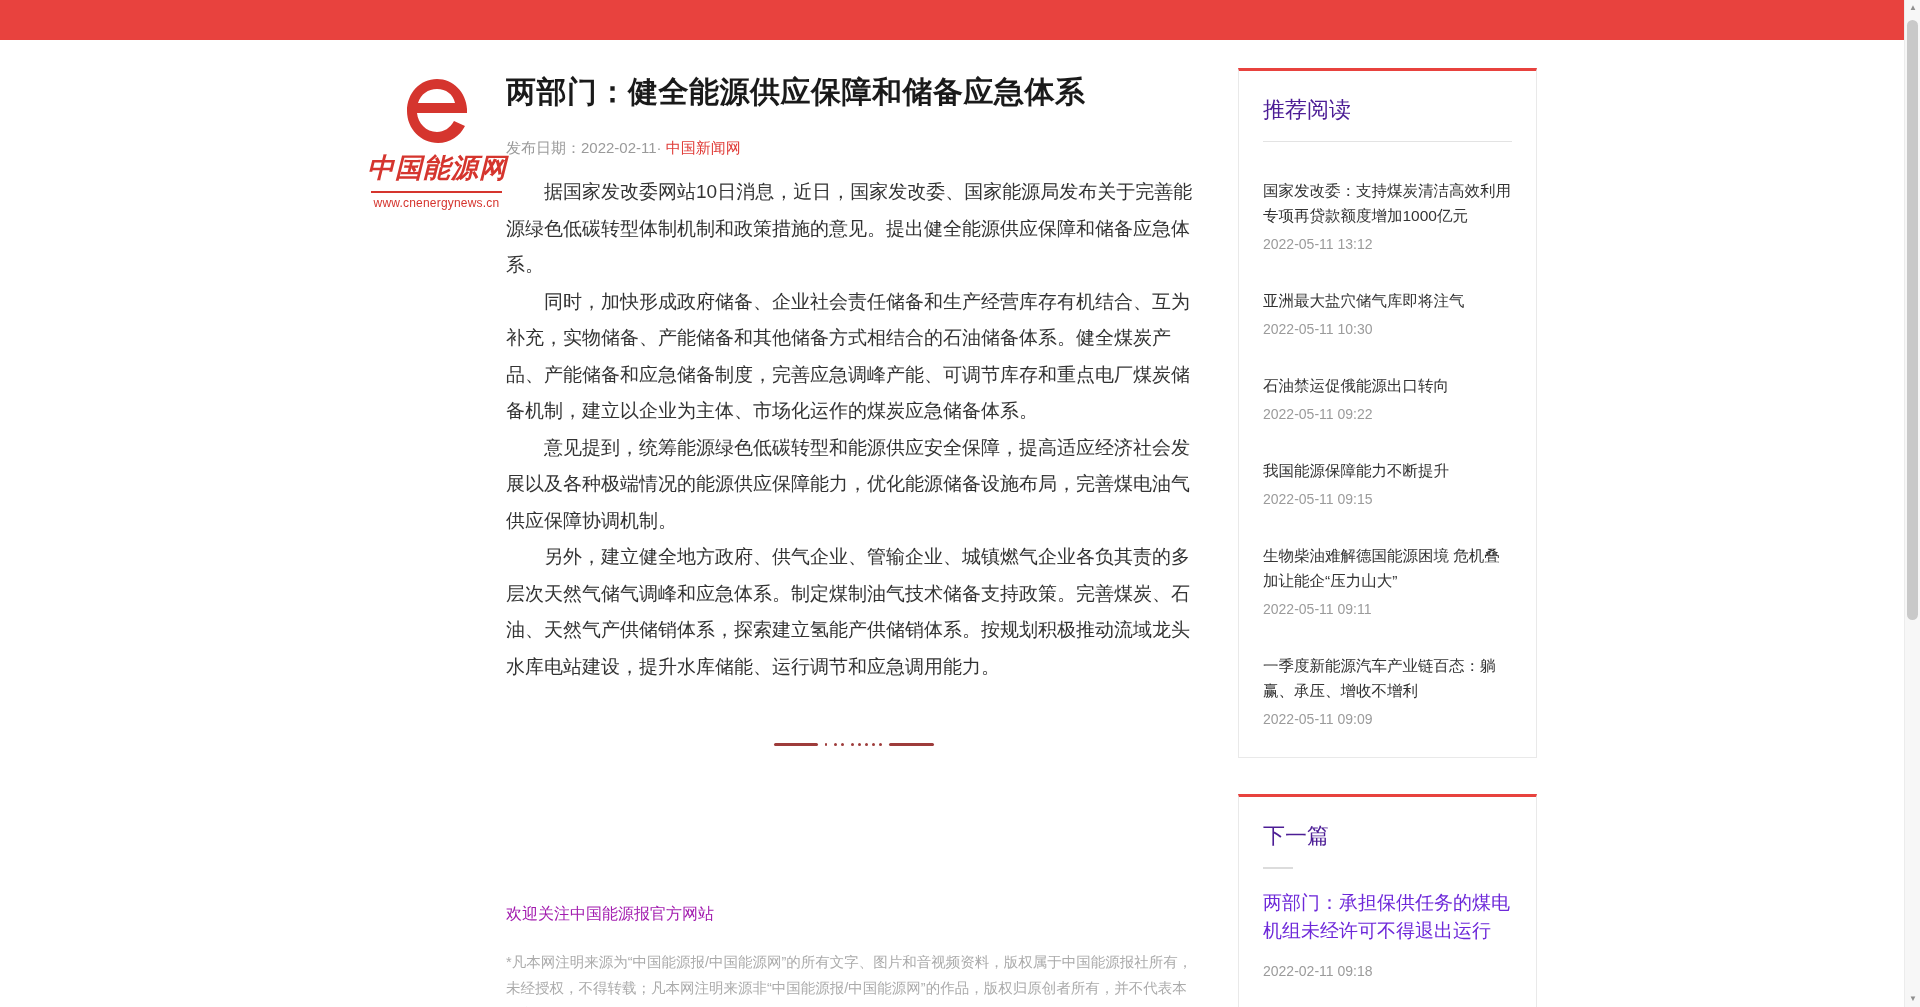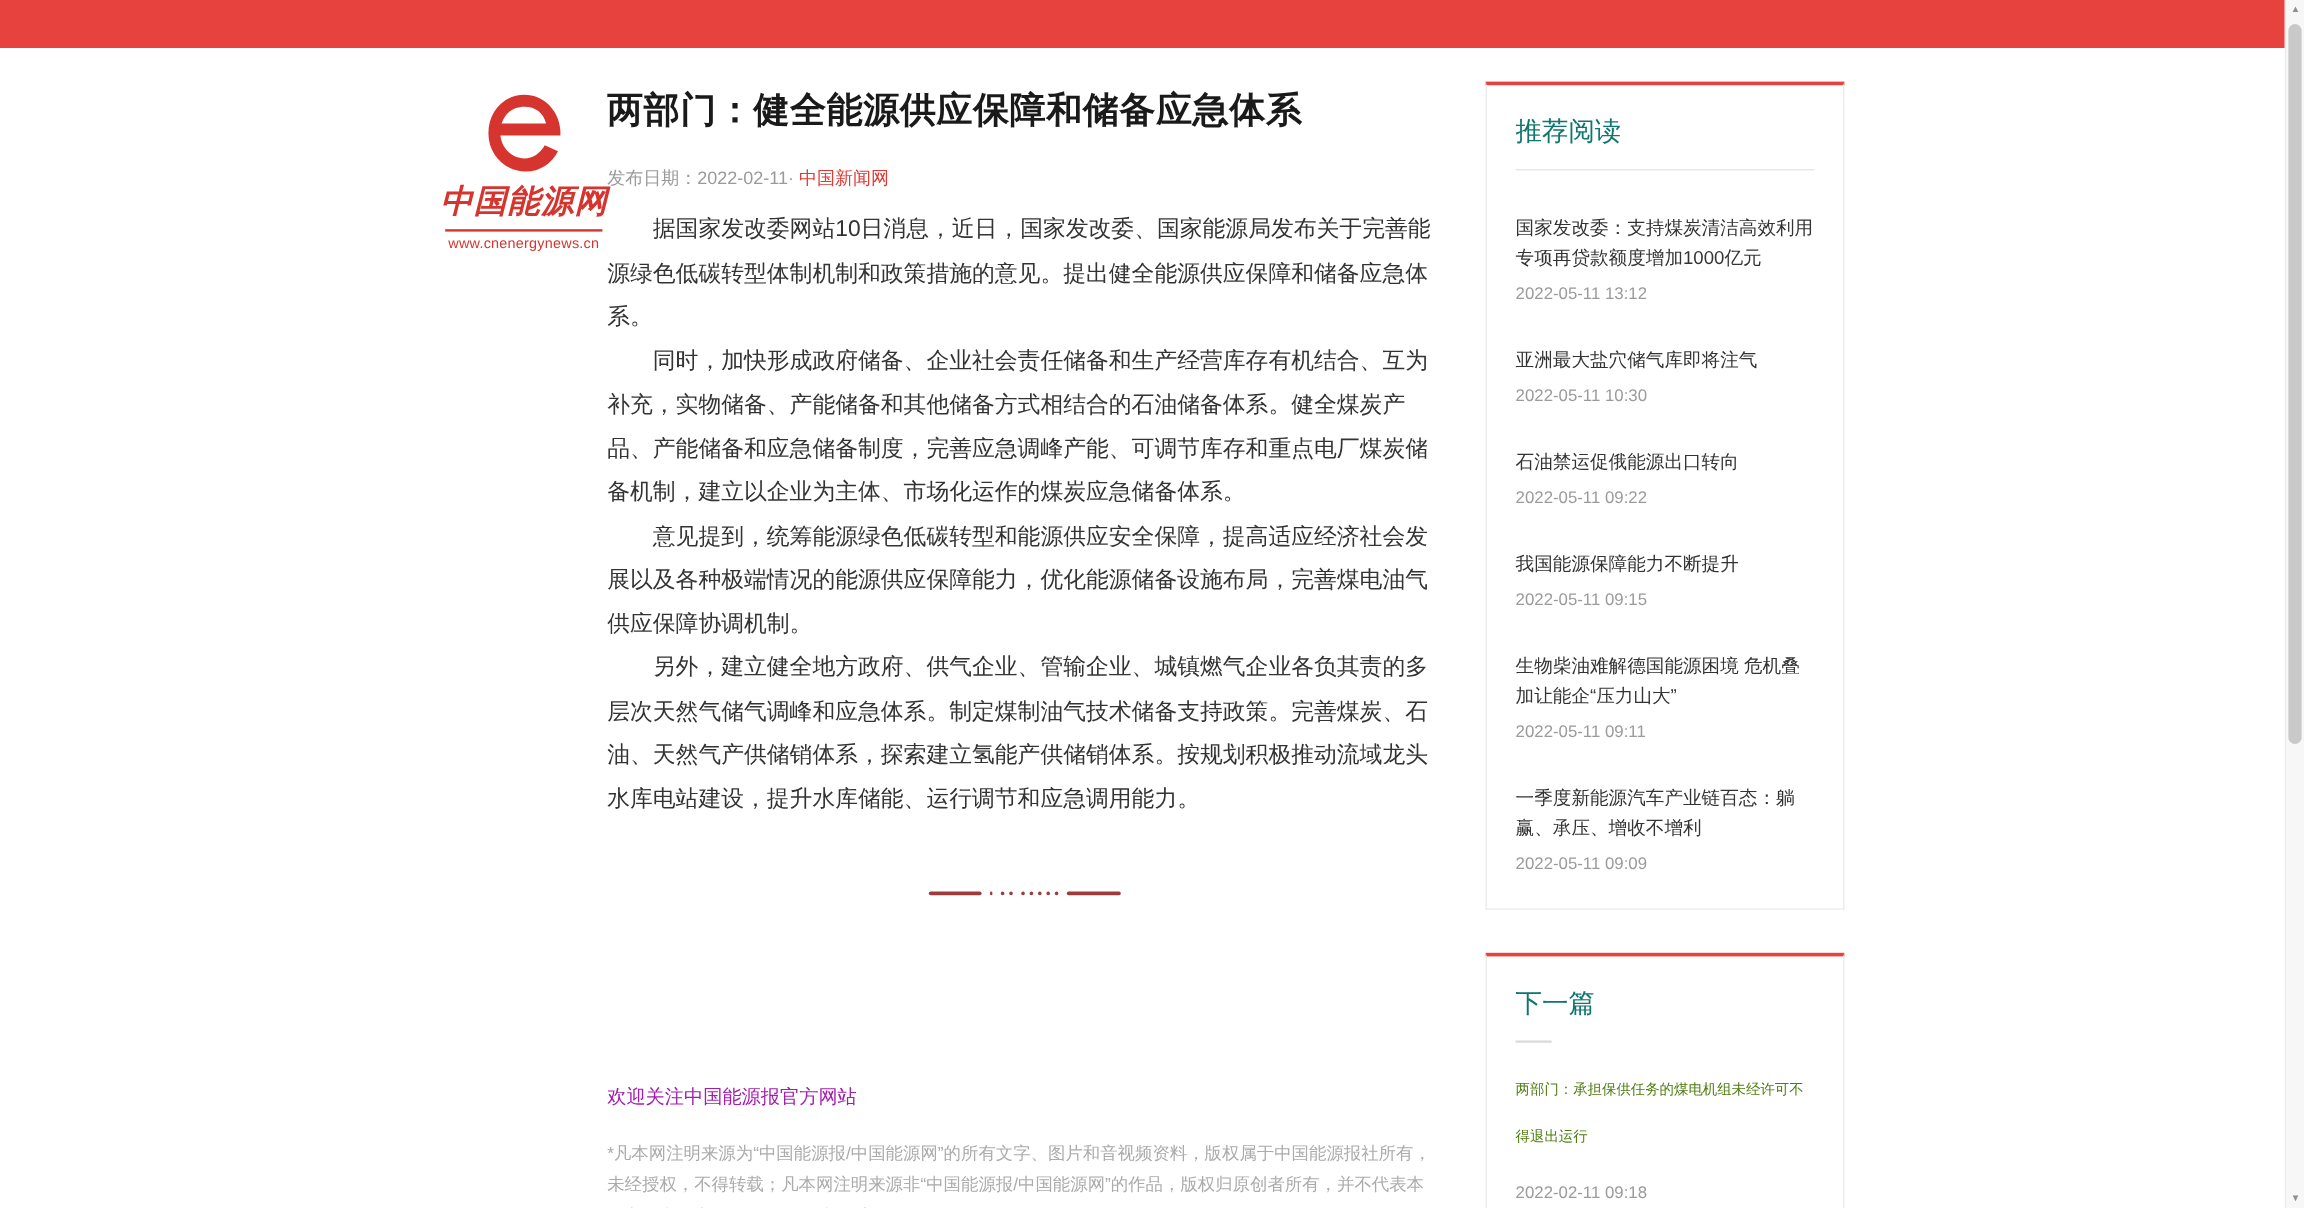--- a/index.html
+++ b/index.html
@@ -36,29 +36,29 @@
   .deco-line { width:48px; height:3px; background:#9e3c3b; border-radius:2px; }
   .deco-dot { width:3px; height:3px; background:#9e3c3b; border-radius:50%; display:inline-block; }
   .deco-dots { display:flex; gap:4px; }
 
   .follow-note { margin-top:158px; font-size:16px; color:#a21caf; }
   .disclaimer { margin-top:24px; font-size:14.5px; line-height:26px; color:#ababab; }
 
   
   .sidebar { width:299px; margin-left:37px; }
   .card { border:1px solid #e9e9e9; border-top:3px solid #e8423e; padding:18px 24px 30px; background:#fff; }
-  .card-title { font-size:22px; color:#0f766e; font-weight:500; margin:6px 0 16px;font-family:Liberation Mono, monospace; }
+  .card-title { font-size:22px; color:#4c1d95; font-weight:500; margin:6px 0 16px;font-family:Liberation Mono, monospace; }
   .card-rule { border:none; border-top:1px solid #e3e3e3; margin:0; }
   .rec-item { margin-top:36px; }
   .rec-title { font-size:15.5px; color:#333; line-height:25px; cursor:pointer; }
   .rec-date { font-size:14px; color:#9b9b9b; margin-top:8px; }
 
   .next-card { margin-top:36px; }
   .sub-rule { width:30px; border:none; border-top:2px solid #dcdcdc; margin:12px 0 20px; }
-  .next-title { font-size:12px; color:#4d7c0f; line-height:39px; cursor:pointer; }
+  .next-title { font-size:19px; color:#6d28d9; line-height:28px; cursor:pointer; }
   .next-excerpt { font-size:14.5px; color:#9b9b9b; line-height:25px; margin-top:16px; }
   .next-date { font-size:14px; color:#9b9b9b; margin-top:18px; }
 
   
   .scrollbar { position:absolute; top:0; right:0; width:16px; height:1007px; background:#f7f7f7; border-left:1px solid #ececec; }
   .sb-arrow { position:absolute; left:0; width:16px; height:16px; color:#8f8f8f; font-size:8px; line-height:16px; text-align:center; }
   .sb-up { top:0; }
   .sb-down { bottom:0; }
   .sb-thumb { position:absolute; top:20px; left:2px; width:11px; height:600px; background:#c9c9c9; border-radius:6px; }
 </style>

